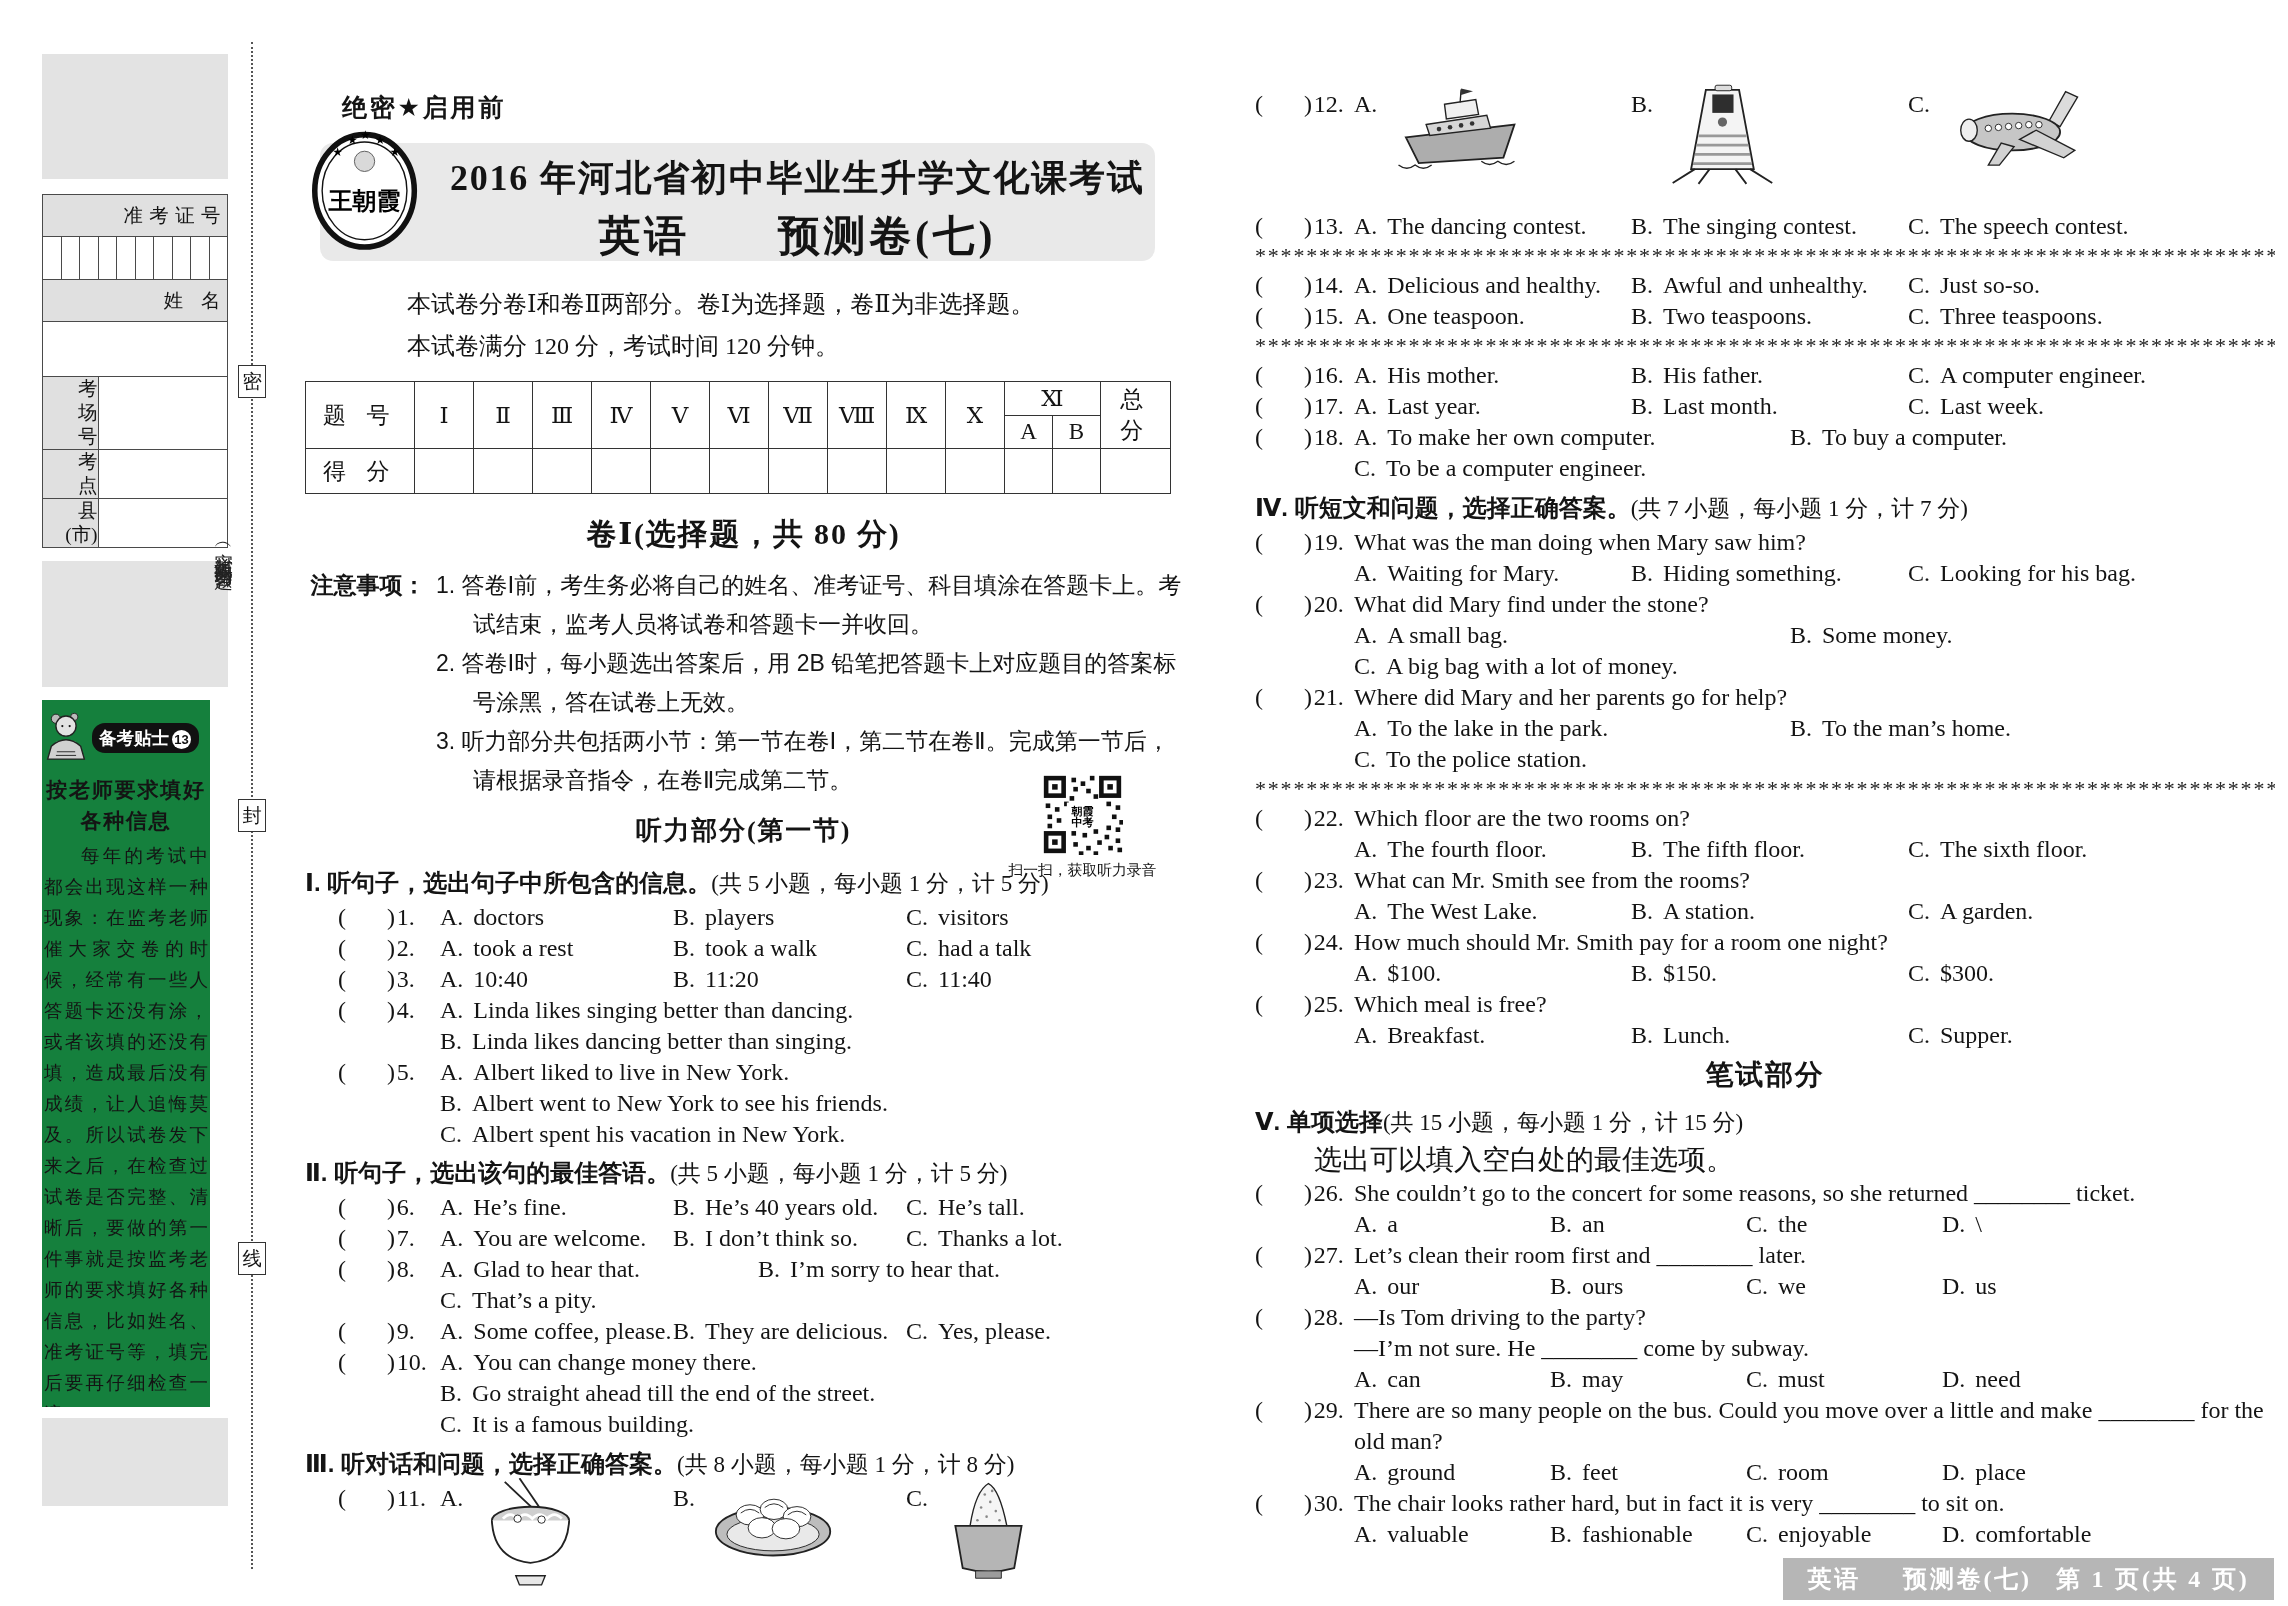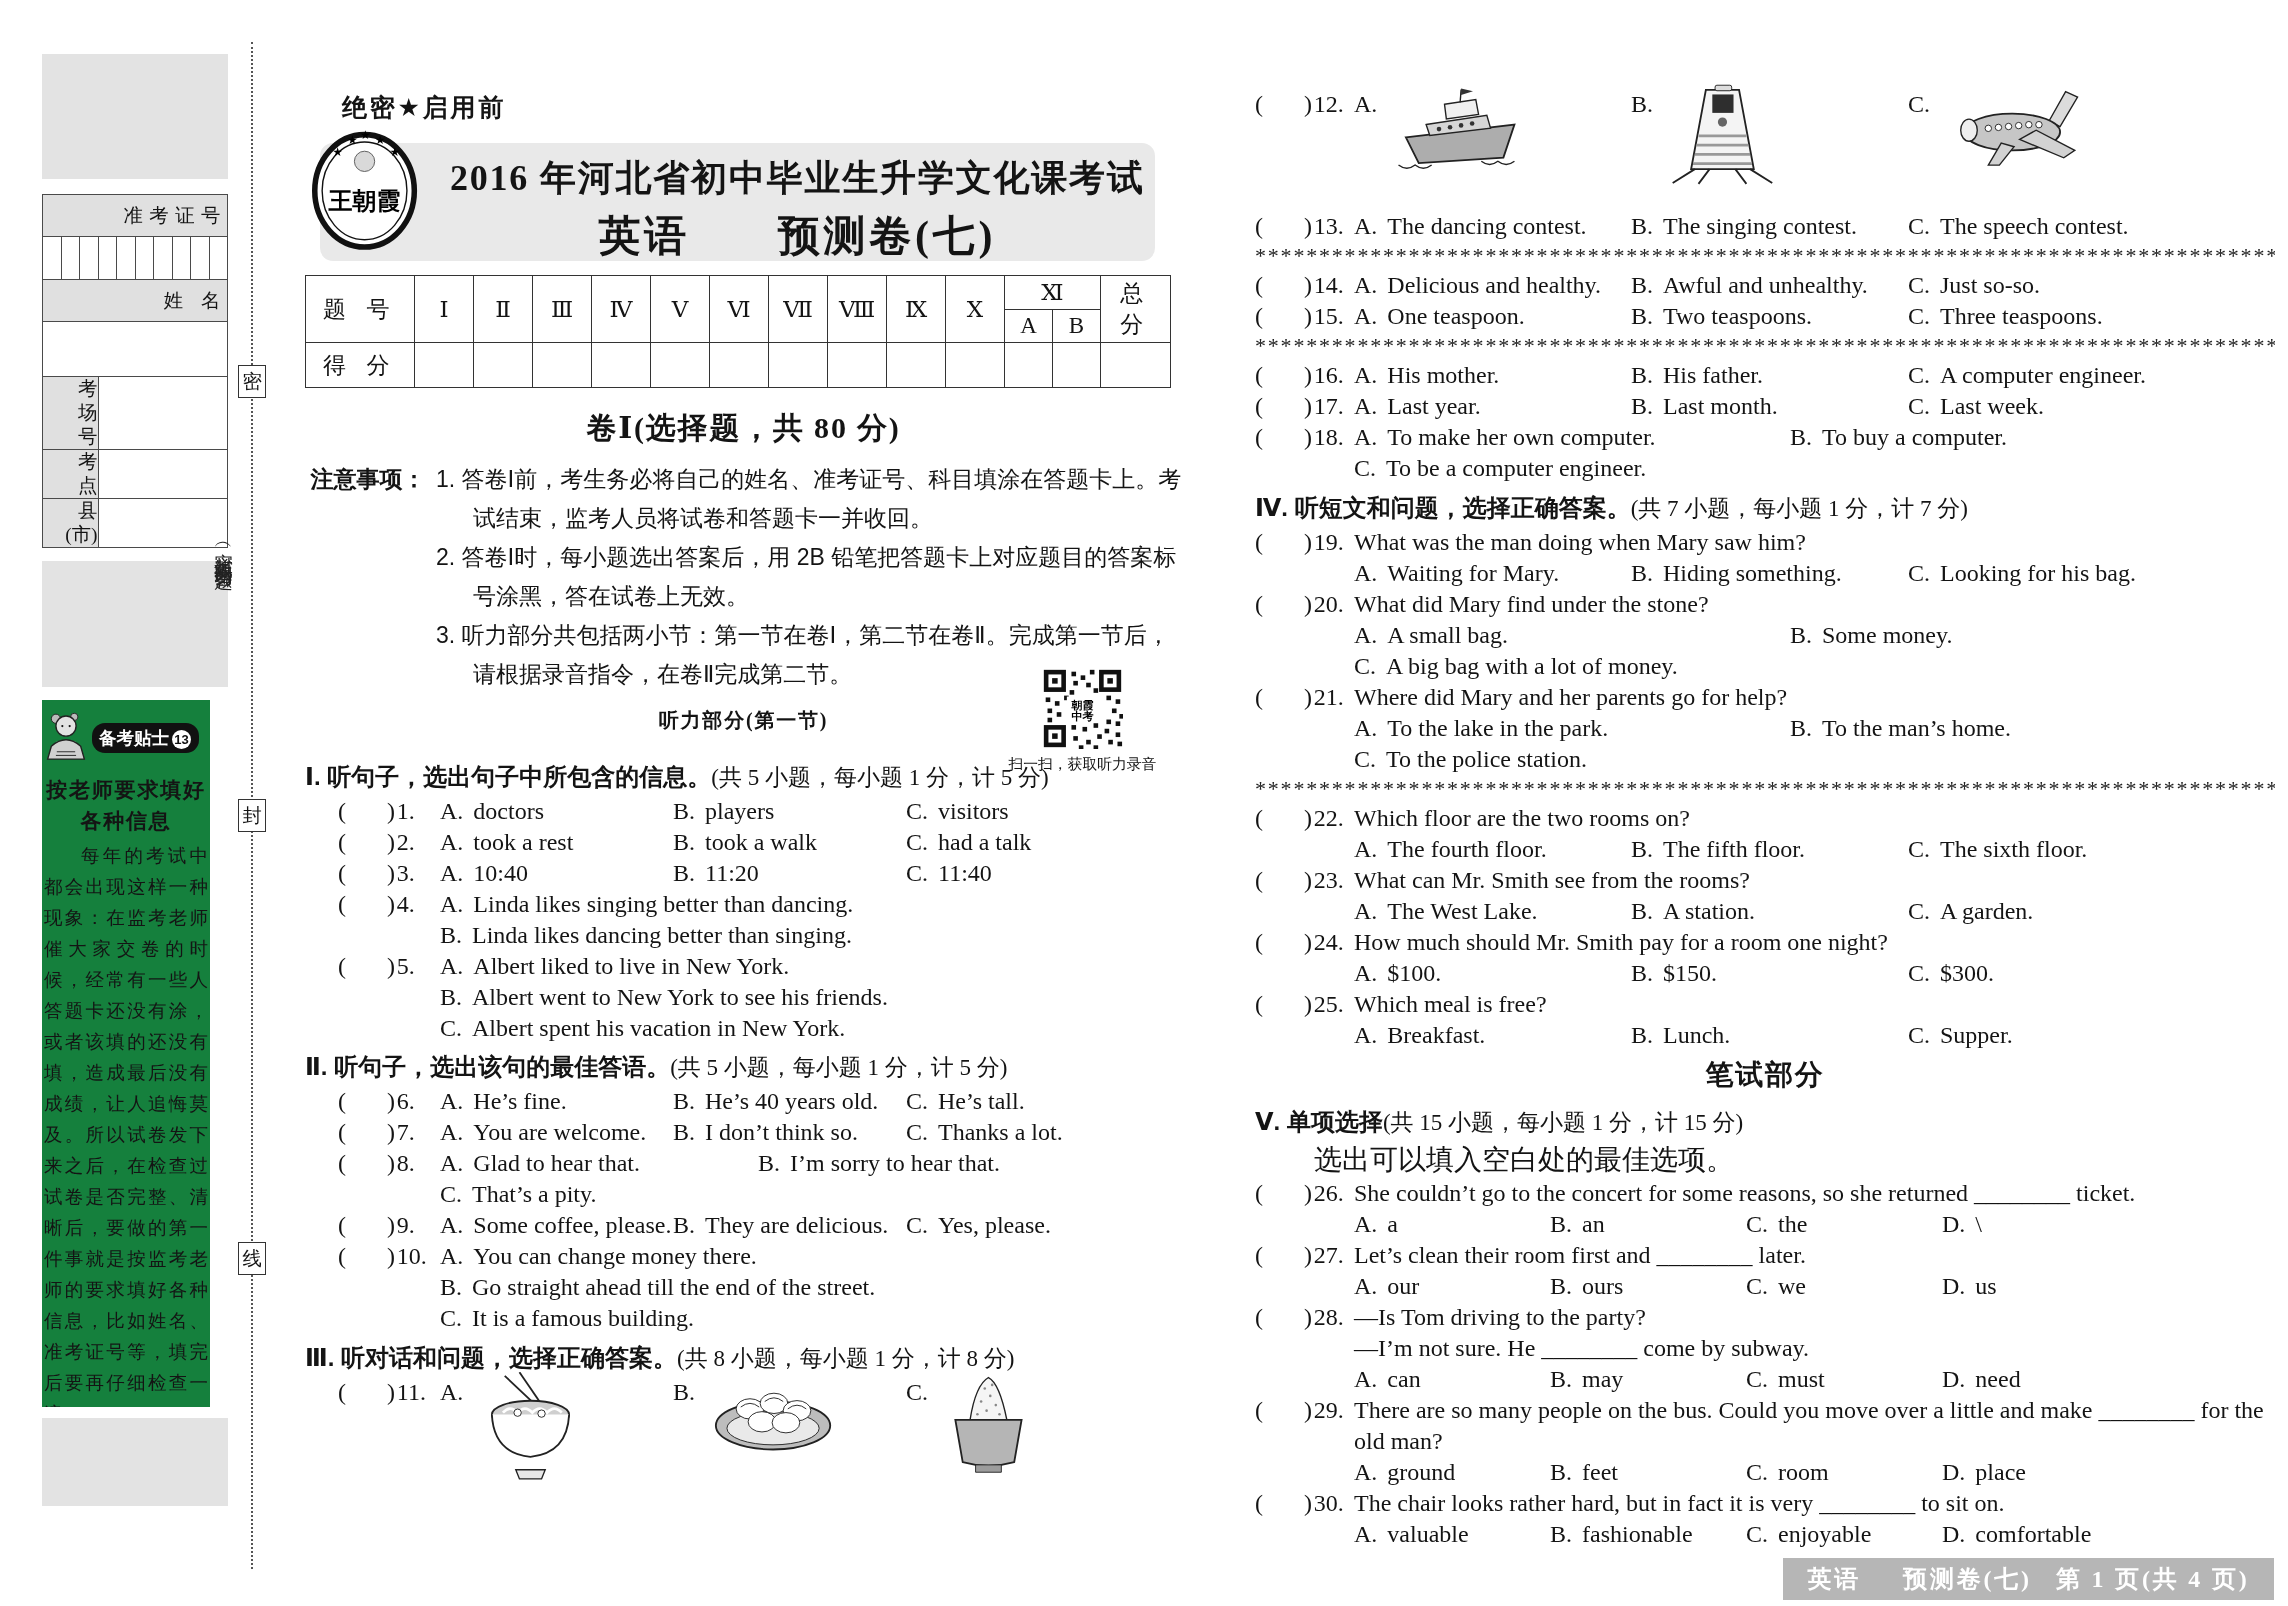--- a/index.html
+++ b/index.html
@@ -60,21 +60,21 @@
   .st-label{letter-spacing:7.4px;}
 
   .paper1-heading{text-align:center;font-size:30px;font-weight:bold;margin-top:20px;letter-spacing:1.8px;}
 
   .notes{position:relative;margin-top:11px;padding-left:131px;font-size:23px;line-height:39px;
          font-family:"Liberation Sans","DejaVu Sans",sans-serif;}
   .notes-label{position:absolute;left:5.5px;top:0;}
   .note-item{padding-left:37px;text-indent:-37px;}
 
   .listen-row{position:relative;text-align:center;margin-top:13px;height:46px;}
-  .part-heading{font-size:20px;font-weight:bold;letter-spacing:1.8px;}
+  .part-heading{font-size:26px;font-weight:bold;letter-spacing:1.8px;}
   .qr-box{position:absolute;right:16.6px;top:-39px;width:166px;text-align:center;}
   .qr-caption{font-size:14.8px;margin-top:1.8px;white-space:nowrap;}
 
   
   .sec{margin-top:4.6px;font-size:24px;line-height:37px;}
   .sec .sec-t{font-size:24px;}
   .sec .sec-m{font-size:23px;}
   .sub{font-size:28px;line-height:37px;margin-left:59px;}
   .sep{font-size:22px;line-height:28px;letter-spacing:1.8px;white-space:nowrap;overflow:hidden;color:#222;}
   .c-head{text-align:center;font-size:28px;font-weight:bold;line-height:48px;letter-spacing:1.8px;
@@ -198,20 +198,24 @@
         <text x="84" y="30" font-size="13">★</text>
         <circle cx="57" cy="36" r="11" fill="#d9d9d9" stroke="#555"></circle>
         <text x="57" y="88" text-anchor="middle" font-size="26" font-weight="bold">王朝霞</text>
       </svg>
       <div class="banner-l1">2016 年河北省初中毕业生升学文化课考试</div>
       <div class="banner-l2">
         <span class="subject">英语</span><span>预测卷(七)</span>
       </div>
     </div>
 
+    <div class="intro">
+      <div>本试卷分卷Ⅰ和卷Ⅱ两部分。卷Ⅰ为选择题，卷Ⅱ为非选择题。</div>
+      <div>本试卷满分 120 分，考试时间 120 分钟。</div>
+    </div>
 
     <table class="score-table">
       <colgroup>
         <col style="width:109px">
           <col style="width:59px">
           <col style="width:59px">
           <col style="width:59px">
           <col style="width:59px">
         <col style="width:59px">
           <col style="width:59px">

